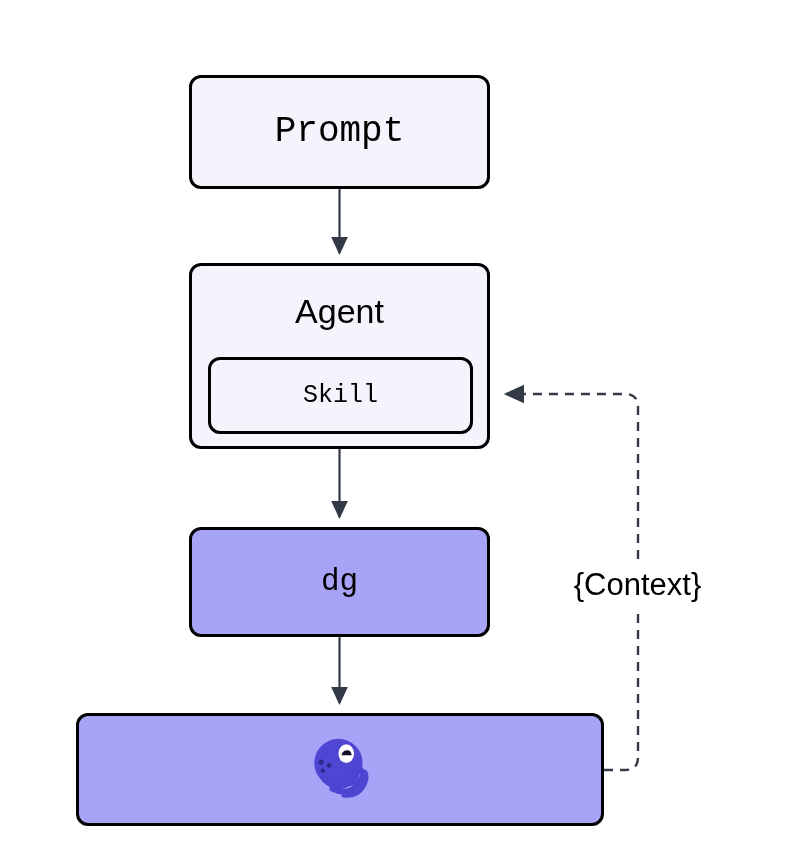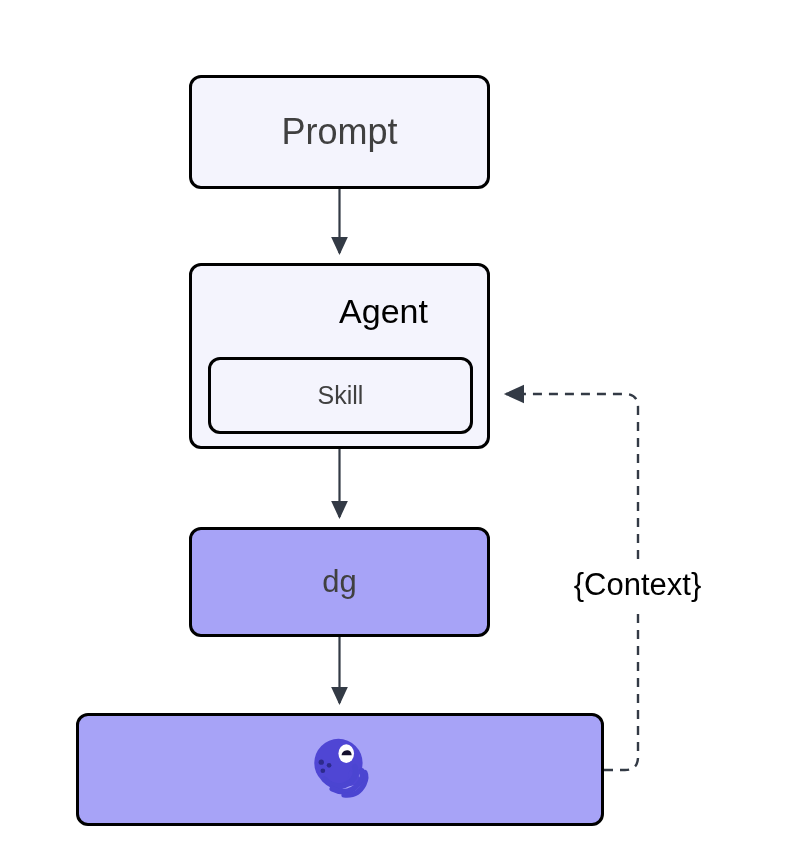--- a/index.html
+++ b/index.html
@@ -39,23 +39,24 @@
     justify-content: center;
     text-align: center;
   }
   .node-light {
     background: #f4f4fd;
   }
   .node-purple {
     background: #a7a3f7;
   }
   .node-label {
-    color: #404040;
+    color: #000000;
     line-height: 1.1;
     white-space: nowrap;
+    font-family: Liberation Mono, monospace;
   }
   
   #node-prompt {
     left: 189px;
     top: 75px;
     width: 301px;
     height: 114px;
   }
   #node-prompt .node-label {
     font-size: 36px;
@@ -69,21 +70,20 @@
     display: block;
   }
   #node-agent > .agent-title {
     position: absolute;
     left: 0;
     top: 26px;
     width: 100%;
     text-align: center;
     font-size: 34px;
     color: #000000;
-    margin-left: 44px;
   }
   
   #node-skill {
     position: absolute;
     left: 16px;
     top: 91px;
     width: 265px;
     height: 77px;
     box-sizing: border-box;
     border: 3px solid #000000;

